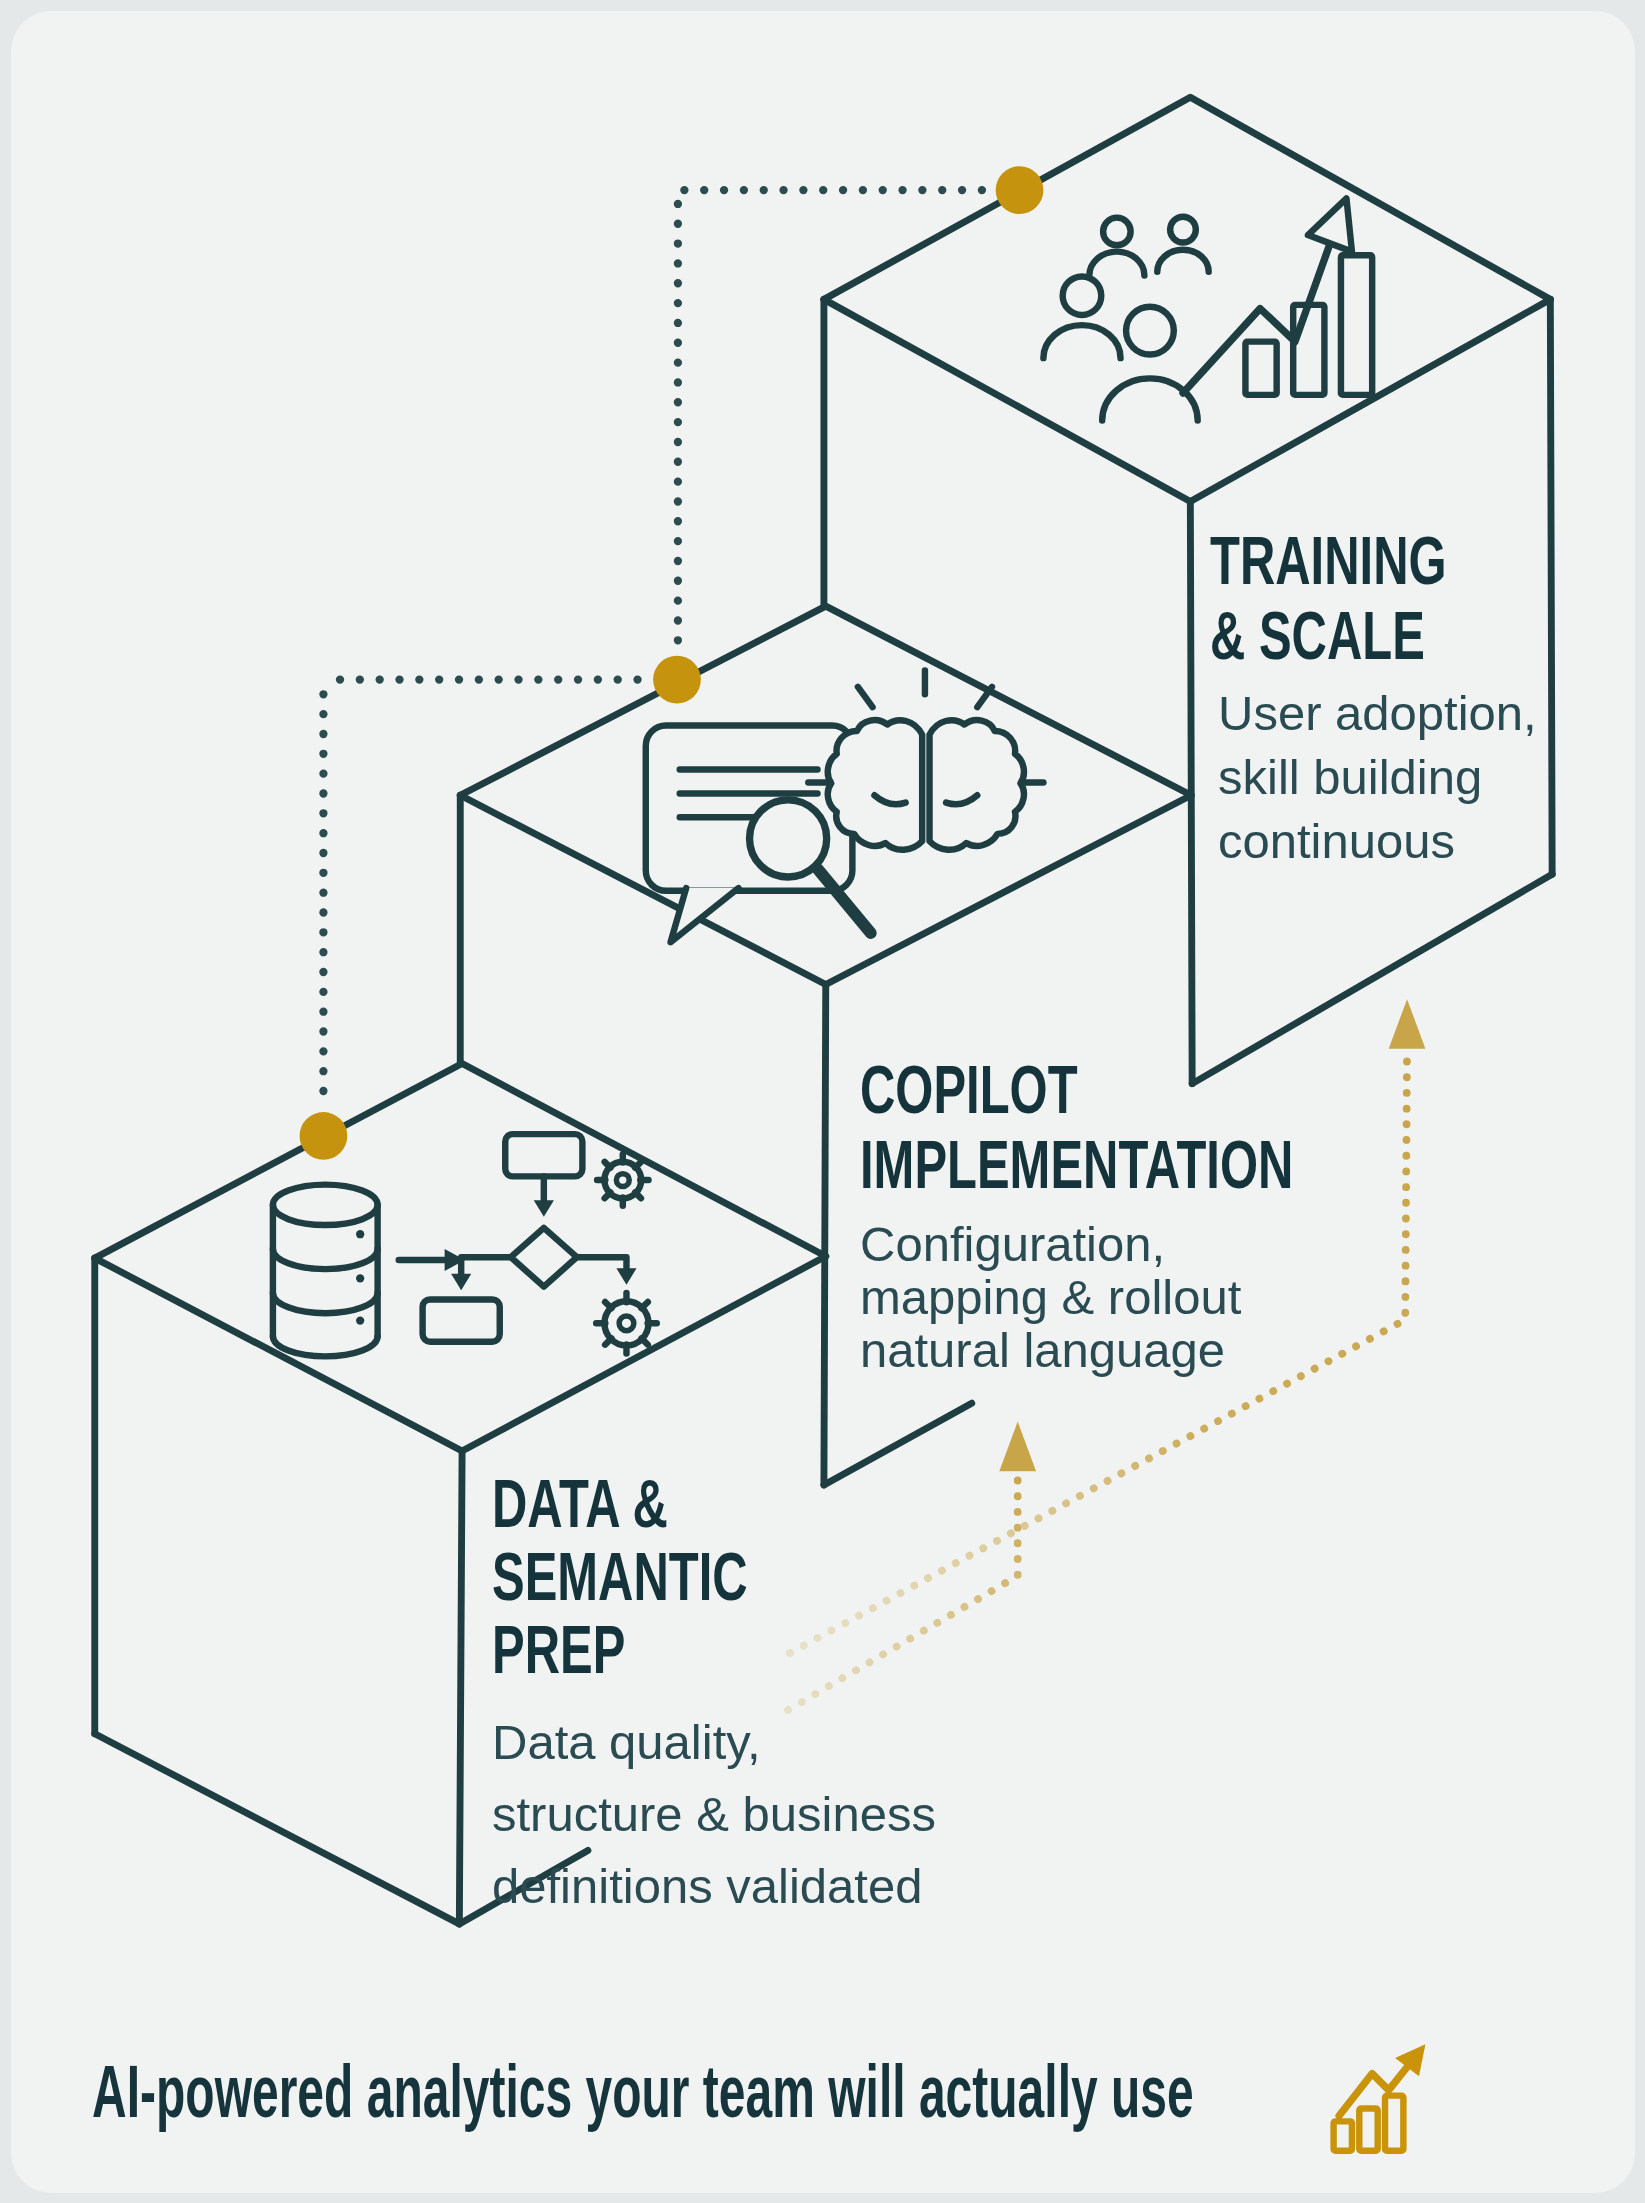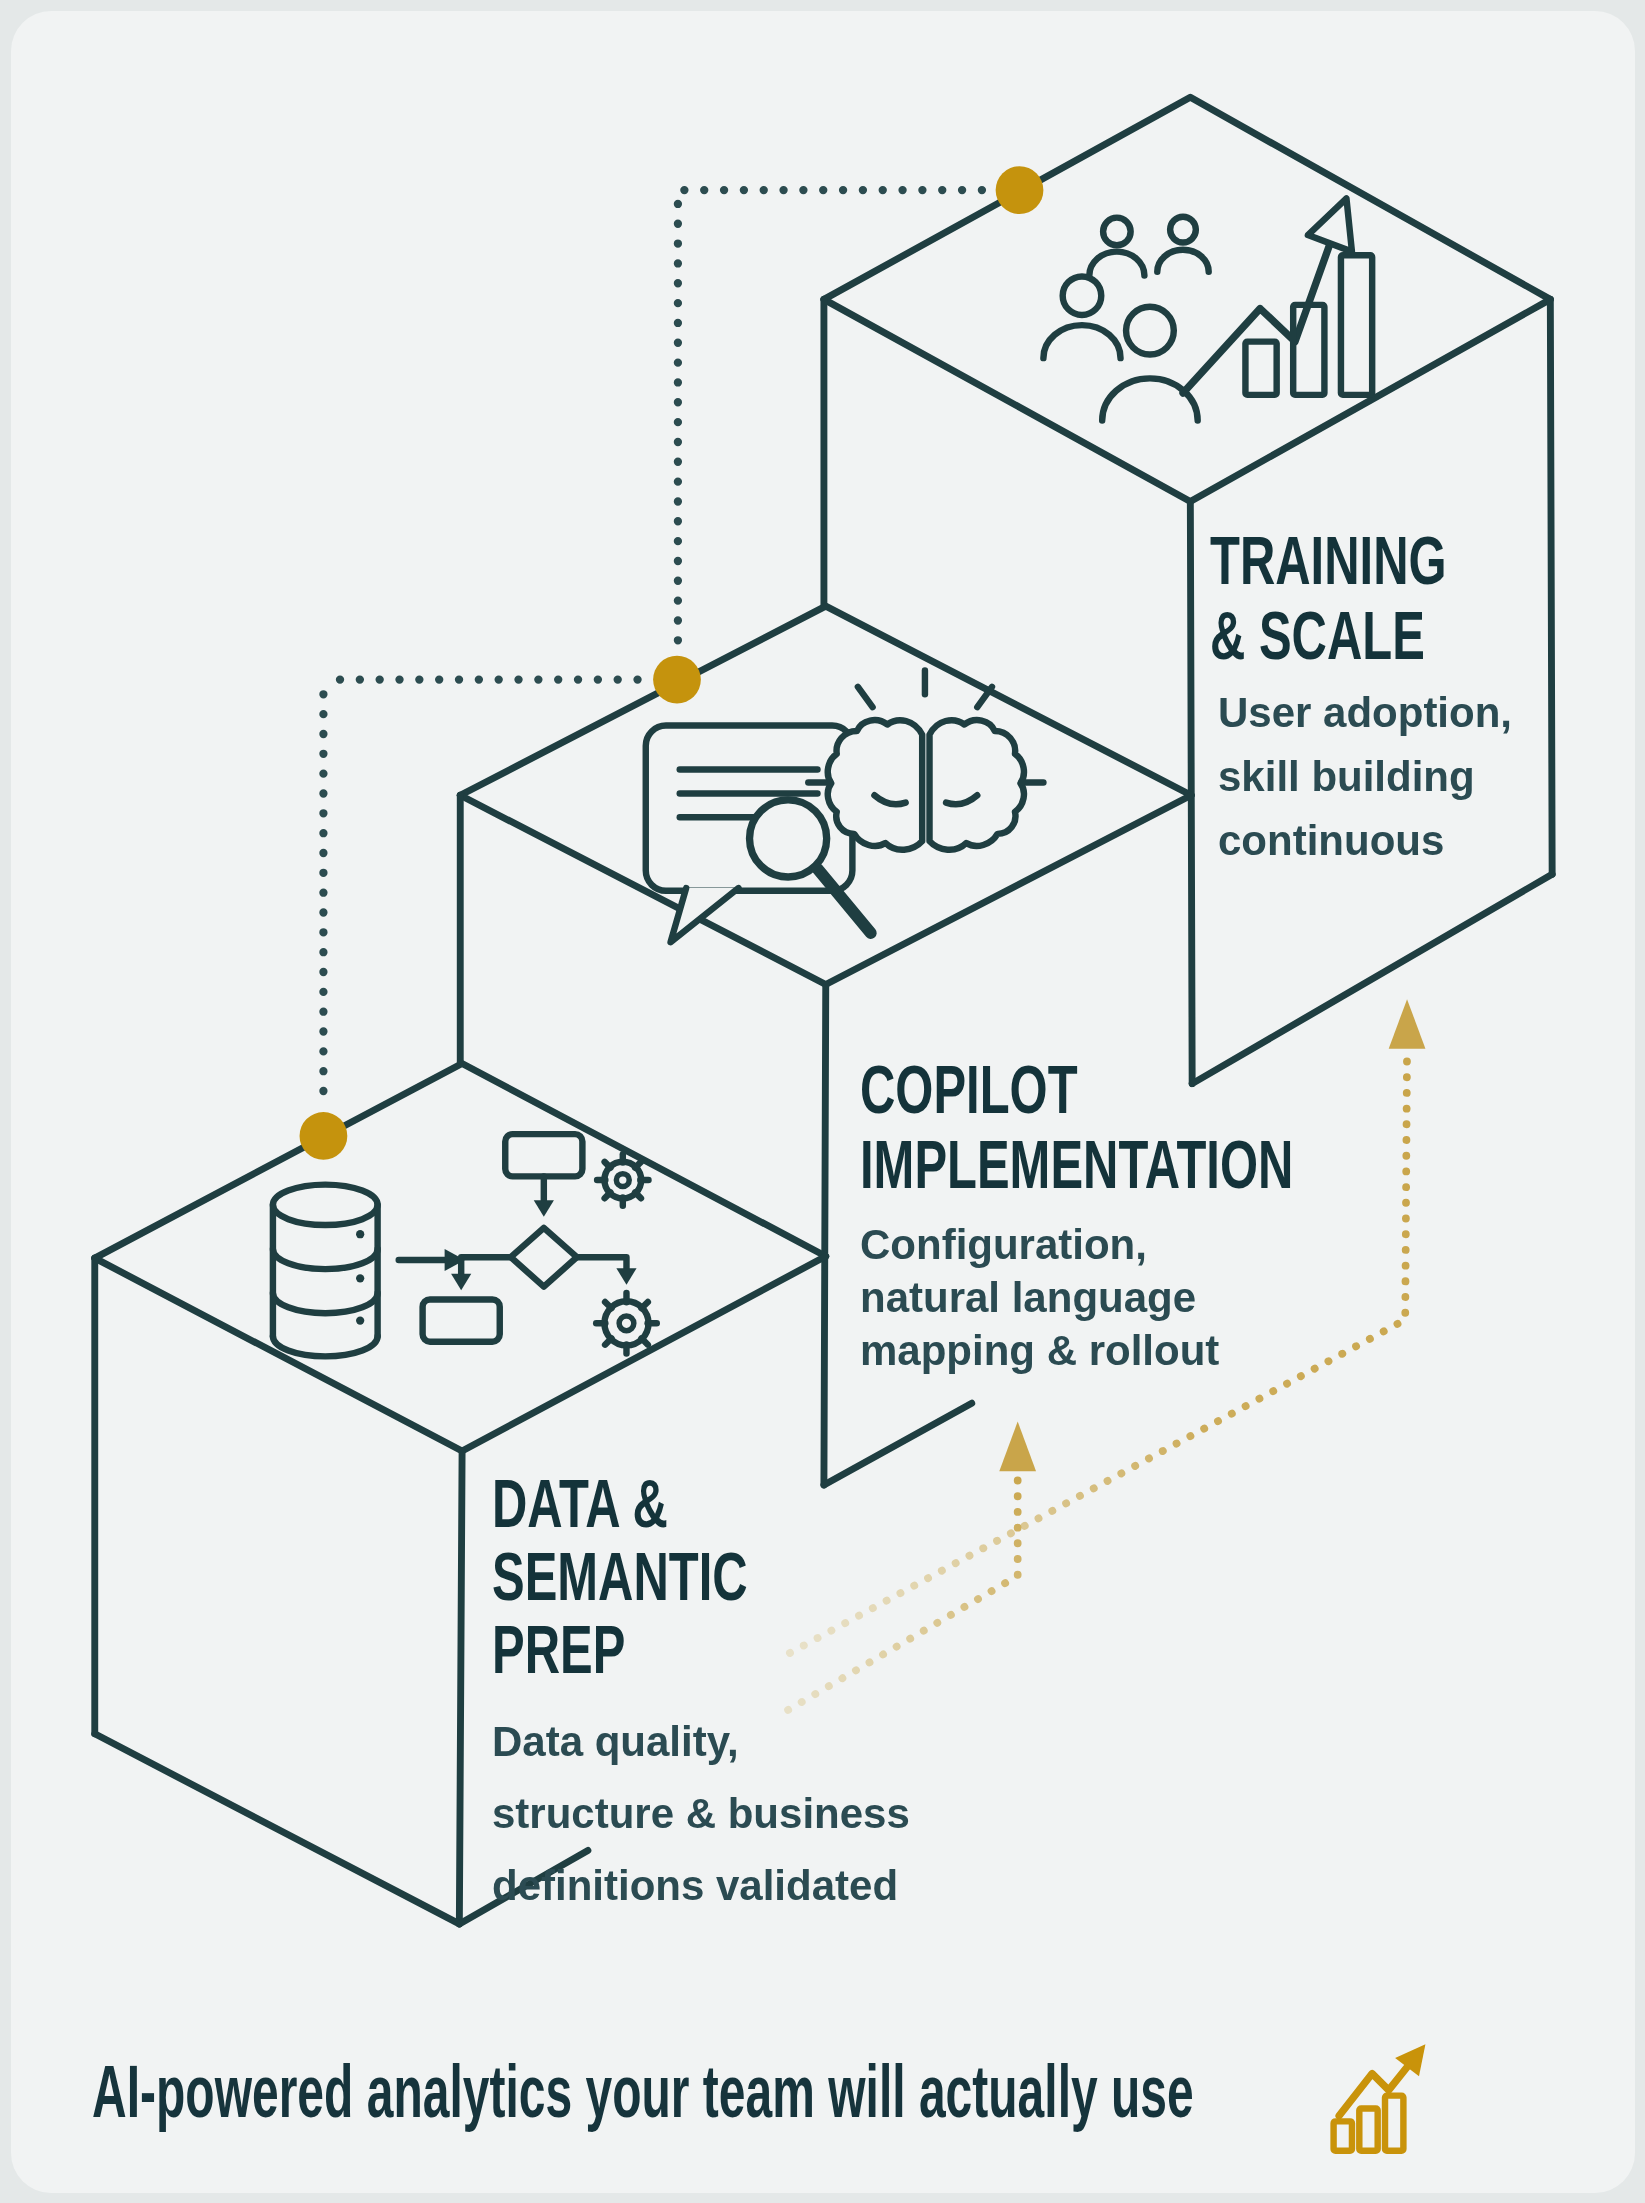--- a/index.html
+++ b/index.html
@@ -13,21 +13,21 @@
     position:absolute;left:11px;top:11px;right:11px;bottom:11px;
     background:#f1f3f3;border-radius:40px;
   }
   svg.art{position:absolute;left:0;top:0;width:1646px;height:2204px;}
   .txt{position:absolute;white-space:nowrap;}
   .txt span{display:block;}
   .h{
     font-weight:700;color:#14333a;font-size:68px;line-height:75px;
     transform:scaleX(0.72);transform-origin:0 0;letter-spacing:0px;
   }
-  .sub{font-weight:700;color:#2b4b52;font-size:42px;}
+  .sub{font-weight:400;color:#2b4b52;font-size:49px;}
   .sub-t{line-height:64px;}
   .sub-c{line-height:53px;}
   .sub-d{line-height:72px;}
   .tagline-text{
     position:absolute;left:92px;top:2050px;
     font-size:75px;font-weight:700;color:#16343c;line-height:83px;
     transform:scaleX(0.64);transform-origin:0 0;white-space:nowrap;
   }
 </style>
 </head>
@@ -241,22 +241,22 @@
   <span>skill building</span>
   <span>continuous</span>
 </div>
 
 <div class="txt h" style="left:860px;top:1052px;">
   <span>COPILOT</span>
   <span>IMPLEMENTATION</span>
 </div>
 <div class="txt sub sub-c" style="left:860px;top:1218px;">
   <span>Configuration,</span>
+  <span>mapping &amp; rollout</span>
   <span>natural language</span>
-  <span>mapping &amp; rollout</span>
 </div>
 
 <div class="txt h" style="left:492px;top:1467px;line-height:73px;">
   <span>DATA &amp;</span>
   <span>SEMANTIC</span>
   <span>PREP</span>
 </div>
 <div class="txt sub sub-d" style="left:492px;top:1706px;">
   <span>Data quality,</span>
   <span>structure &amp; business</span>

